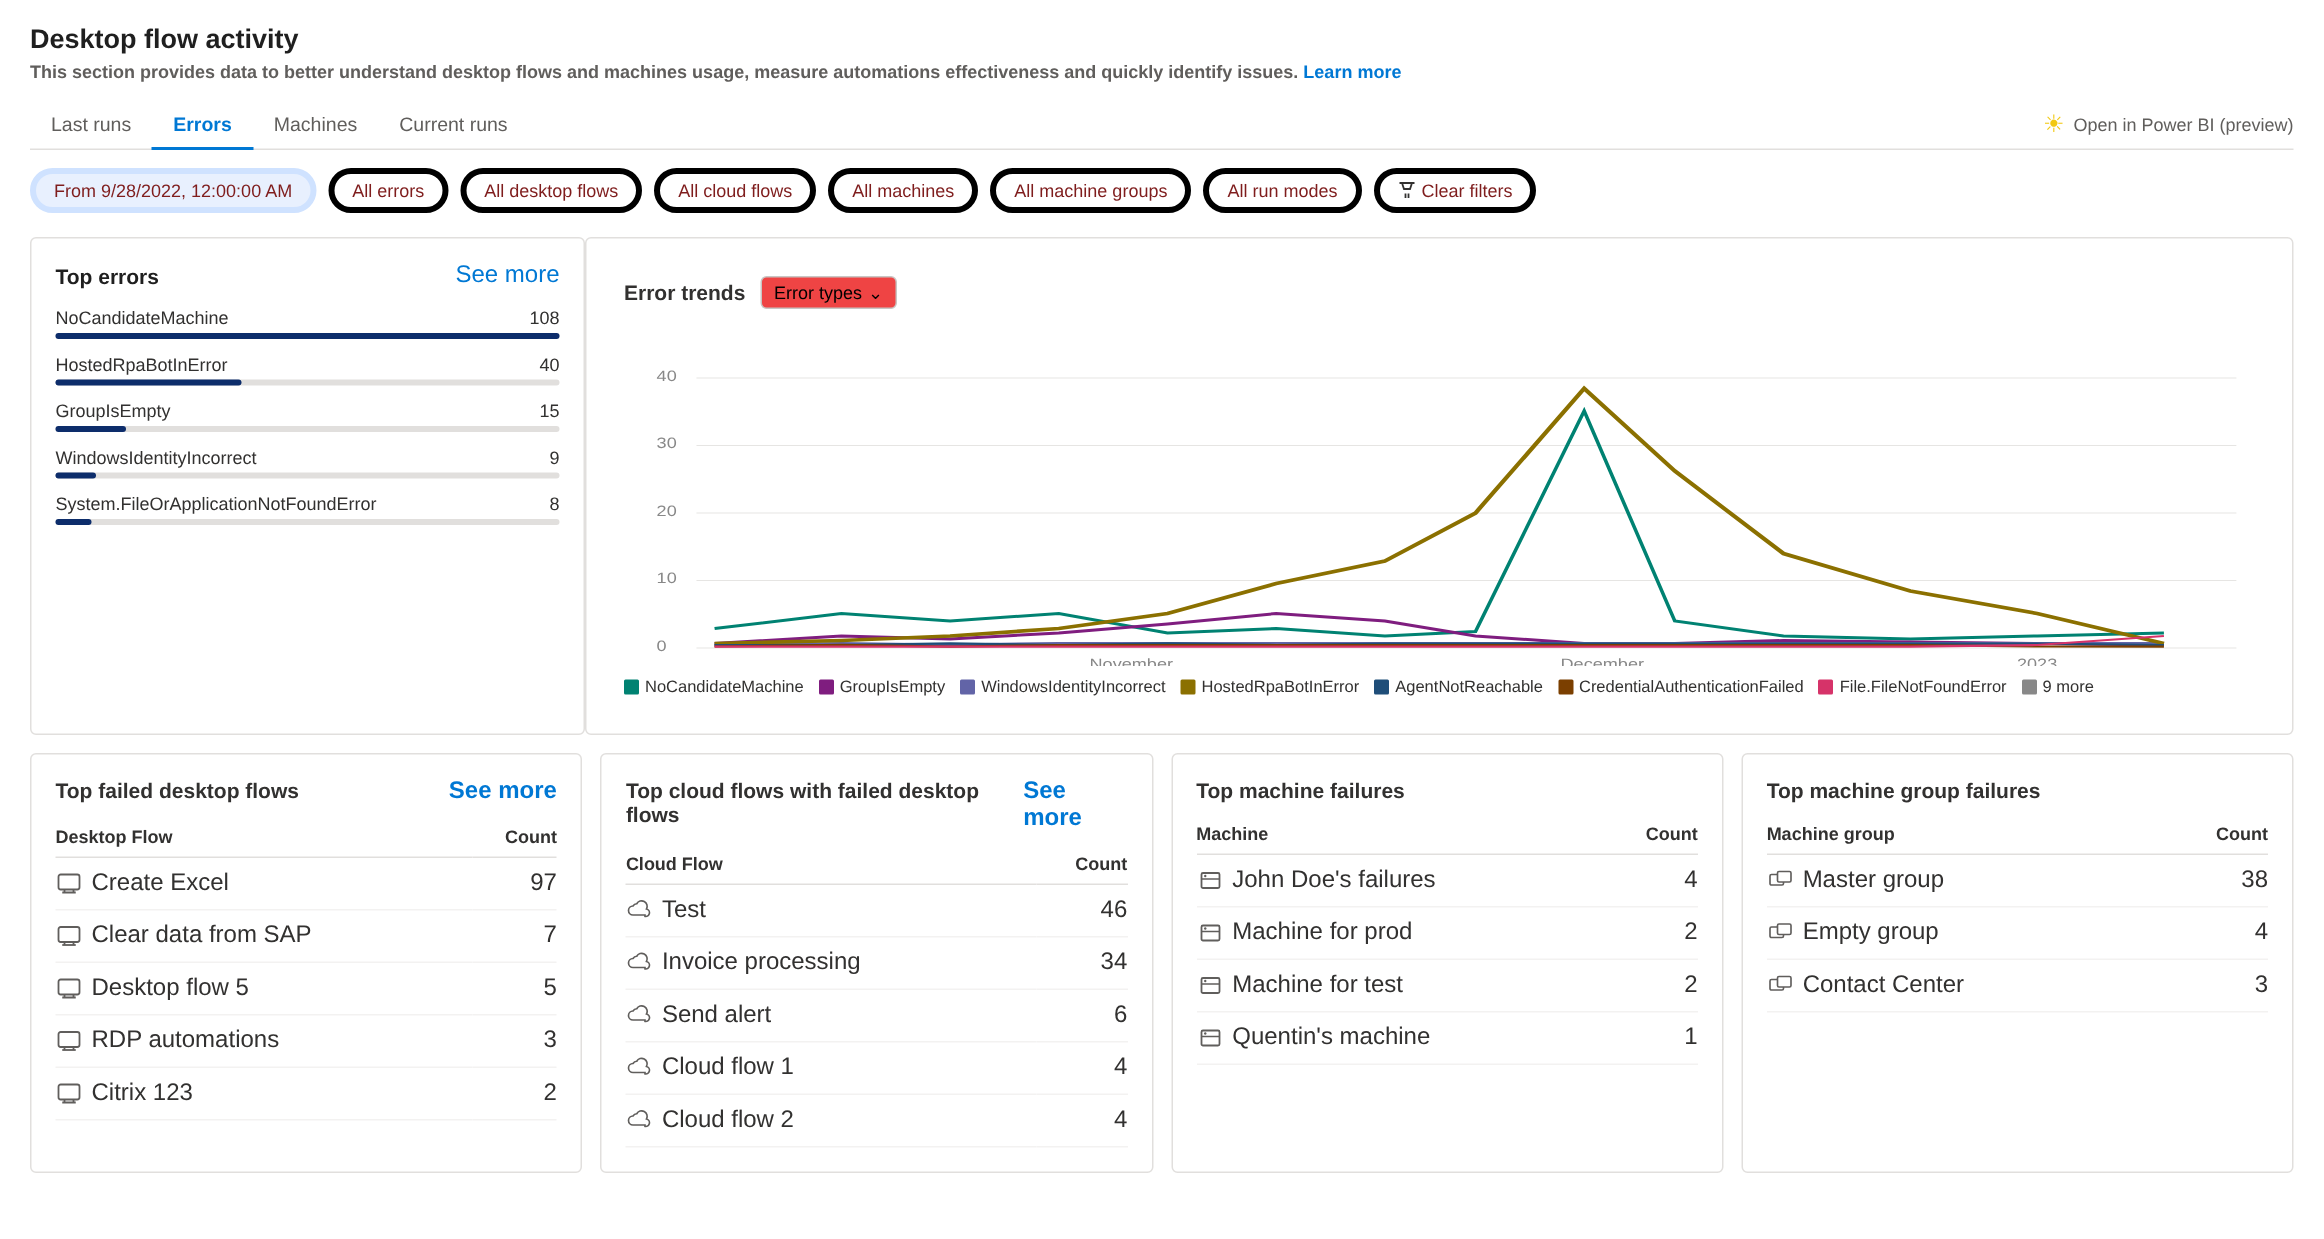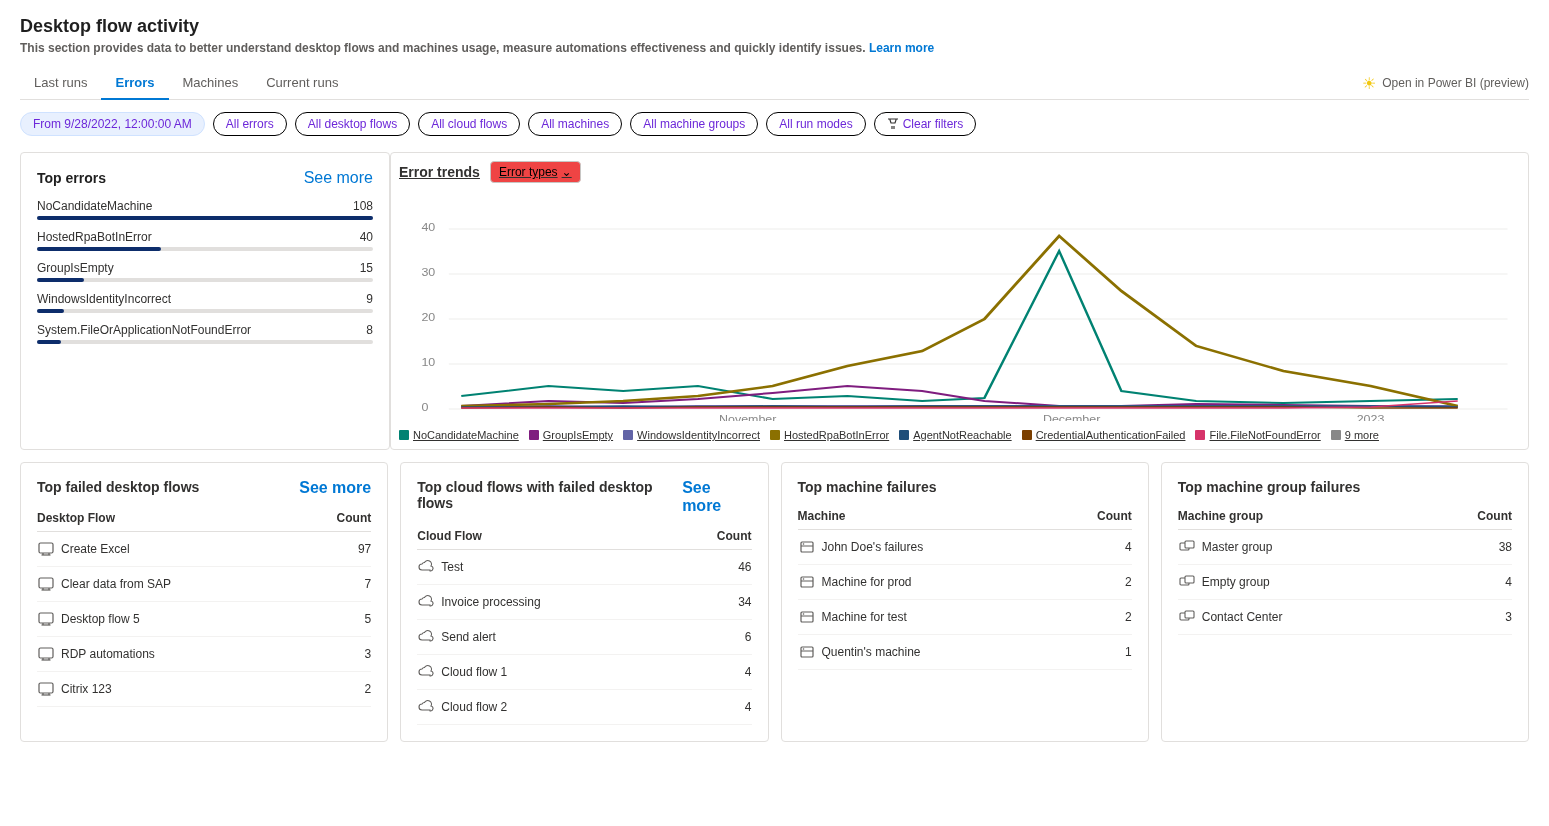--- a/index.html
+++ b/index.html
@@ -9,58 +9,58 @@
     .page-subtitle { font-size: 12px; color: #605e5c; margin-bottom: 12px; font-weight: bold; }
     .page-subtitle a { color: #0078d4; text-decoration: none; }
     
     .tabs { display: flex; border-bottom: 1px solid #e1dfdd; margin-bottom: 12px; align-items: center; }
     .tab { padding: 8px 14px; cursor: pointer; font-size: 13px; color: #605e5c; border-bottom: 2px solid transparent; margin-bottom: -1px; }
     .tab.active { color: #0078d4; border-bottom: 2px solid #0078d4; font-weight: 600; }
     .tab-actions { margin-left: auto; display: flex; align-items: center; gap: 6px; font-size: 12px; color: #605e5c; }
     .tab-actions .power-bi-icon { color: #f2c811; font-size: 16px; }
     
     .filters { display: flex; gap: 8px; flex-wrap: wrap; margin-bottom: 16px; align-items: center; }
-    .filter-btn { border: 1px solid #000000; background: #fff; border-radius: 16px; padding: 4px 12px; font-size: 12px; cursor: pointer; color: #6d28d9; }
+    .filter-btn { border: 4px solid #000000; background: #fff; border-radius: 16px; padding: 4px 12px; font-size: 12px; cursor: pointer; color: #7f1d1d; }
     .filter-btn.date { background: #e8f0fe; border-color: #cfe2ff; font-weight: 500; }
     .filter-btn.clear { display: flex; align-items: center; gap: 4px; }
     
     .main-grid { display: grid; grid-template-columns: 370px 1fr; margin-bottom: 12px; }
     
     .card { background: #fff; border: 1px solid #e1dfdd; border-radius: 4px; padding: 16px; }
     
     .card-header { display: flex; justify-content: space-between; align-items: center; margin-bottom: 12px; }
     .card-title { font-size: 14px; font-weight: 600; color: #1f1f1f; }
     .see-more { color: #0078d4; font-size: 16px; cursor: pointer; text-decoration: none; }
     
     .error-item { margin-bottom: 10px; }
     .error-name-row { display: flex; justify-content: space-between; margin-bottom: 3px; }
     .error-name { font-size: 12px; color: #323130; }
     .error-count { font-size: 12px; color: #323130; }
     .error-bar-bg { height: 4px; background: #e1dfdd; border-radius: 2px; }
     .error-bar { height: 4px; border-radius: 2px; }
     
-    .chart-card { padding: 8px; text-decoration: underline; }
+    .chart-card { padding: 25px; }
     .chart-header { display: flex; align-items: center; gap: 10px; margin-bottom: 8px; }
     .chart-title { font-size: 14px; font-weight: 600; }
     .error-types-btn { display: flex; align-items: center; gap: 4px; border: 1px solid #c8c6c4; background: #ef4444; border-radius: 4px; padding: 3px 8px; font-size: 12px; cursor: pointer; }
     
     .chart-area { position: relative; height: 230px; width: 100%; }
     .chart-svg { width: 100%; height: 100%; }
     
     .chart-legend { display: flex; flex-wrap: wrap; gap: 10px; margin-top: 8px; font-size: 11px; align-items: center; }
     .legend-item { display: flex; align-items: center; gap: 4px; }
     .legend-dot { width: 10px; height: 10px; border-radius: 1px; flex-shrink: 0; }
     
     .bottom-grid { display: grid; grid-template-columns: 1fr 1fr 1fr 1fr; gap: 12px; }
     
     .table-section { }
     .table-section .section-title { font-size: 14px; font-weight: 600; margin-bottom: 8px; display: flex; justify-content: space-between; }
     .data-table { width: 100%; border-collapse: collapse; }
     .data-table th { font-size: 12px; font-weight: 600; color: #323130; text-align: left; padding: 6px 0; border-bottom: 1px solid #e1dfdd; }
-    .data-table td { font-size: 12px; color: #323130; padding: 8px 0; border-bottom: 1px solid #f3f2f1; vertical-align: middle; }
+    .data-table td { font-size: 16px; color: #323130; padding: 8px 0; border-bottom: 1px solid #f3f2f1; vertical-align: middle; }
     .data-table td:last-child { text-align: right; }
     .data-table th:last-child { text-align: right; }
     
     .row-icon { display: inline-flex; align-items: center; justify-content: center; width: 18px; height: 18px; margin-right: 6px; color: #605e5c; font-size: 14px; }
     
     .td-with-icon { display: flex; align-items: center; }
   </style>
 </head>
 <body>
 

